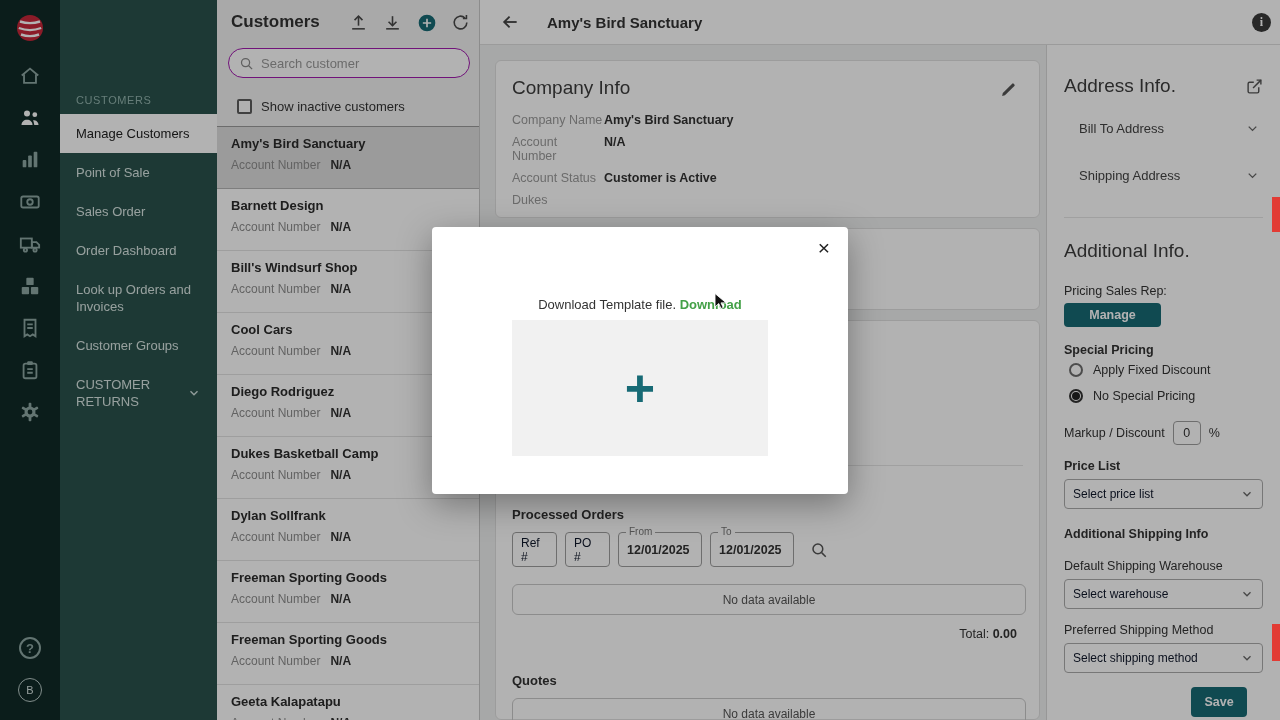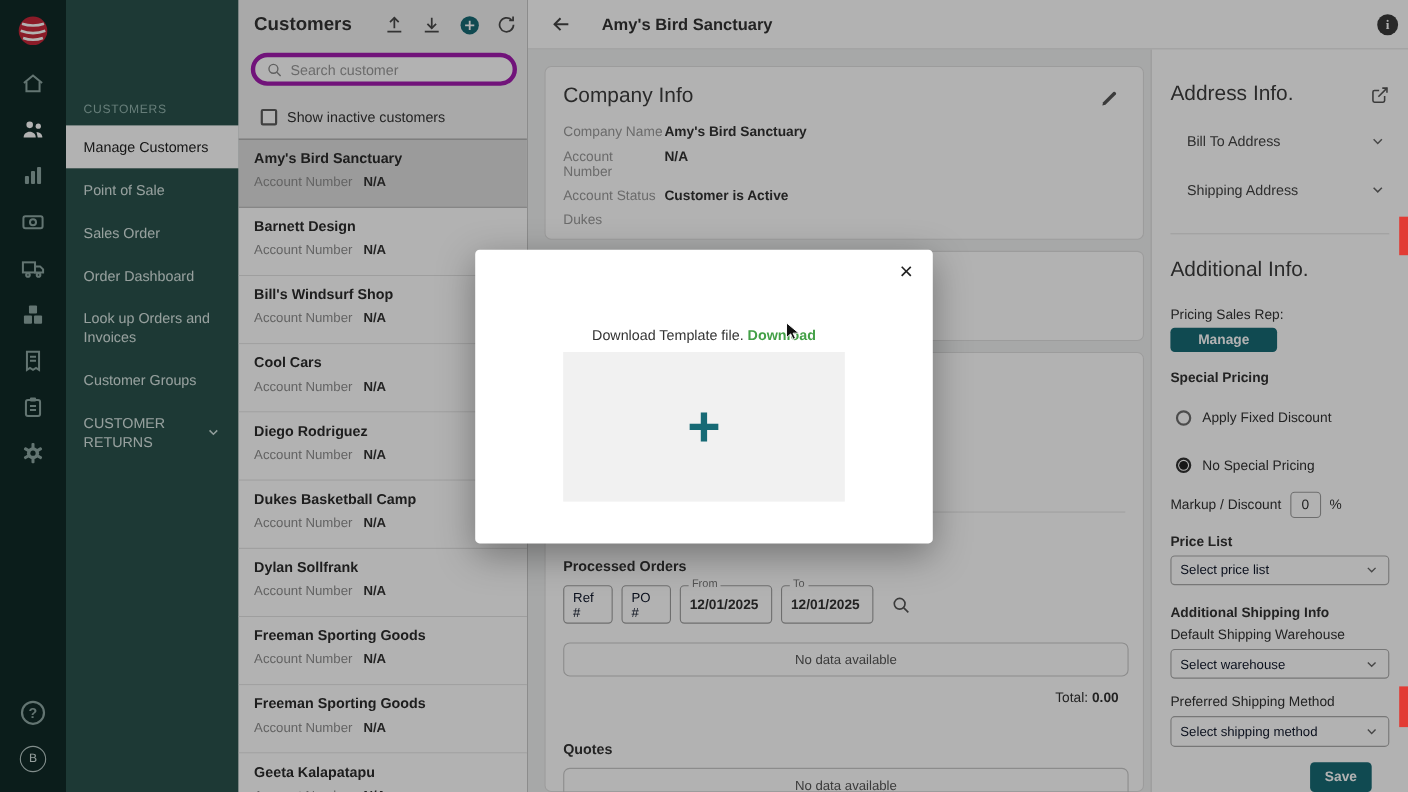--- a/index.html
+++ b/index.html
@@ -34,21 +34,21 @@
   .nav-item .chev { color:#cfe0dd; flex:0 0 auto; }
 
   
   .panel { position:absolute; left:217px; top:0; width:263px; height:720px; background:#fdfdfd;
            border-right:1px solid #c9c9c9; z-index:2; }
   .panel-header { height:127px; background:#f3f3f3; border-bottom:1px solid #9b9b9b; position:relative; }
   .panel-title { position:absolute; left:14px; top:12px; font-size:17px; font-weight:700; color:#333; }
   .panel-tools { position:absolute; right:8px; top:12px; display:flex; gap:13px; align-items:center; }
   .tool-btn { width:21px; height:21px; color:#4a4a4a; display:flex; align-items:center; justify-content:center; cursor:pointer; }
   .search-wrap { position:absolute; left:11px; top:48px; width:242px; height:30px; background:#fff;
-                 border:4px solid #a21caf; border-radius:15px; display:flex; align-items:center; padding:0 10px; gap:7px; }
+                 border:1px solid #a21caf; border-radius:15px; display:flex; align-items:center; padding:0 10px; gap:7px; }
   .search-wrap input { border:0; outline:0; background:transparent; font-size:13px; width:100%;
                        font-family:inherit; color:#333; }
   .search-wrap input::placeholder { color:#9a9a9a; }
   .chk-row { position:absolute; left:20px; top:99px; display:flex; align-items:center; gap:9px; cursor:pointer; }
   .chk-box { width:15px; height:15px; border:2px solid #5c5c5c; border-radius:2px; background:#fdfdfd; }
   .chk-label { font-size:13px; color:#333; }
   .cust-row { height:62px; padding:9px 14px 0; border-bottom:1px solid #e2e2e2; background:#fff; cursor:pointer; }
   .cust-row.selected { background:#dedede; border-bottom:1px solid #b5b5b5; }
   .cust-name { font-size:13px; font-weight:700; color:#2b2b2b; margin-bottom:7px; }
   .cust-sub { font-size:12px; display:flex; gap:10px; }
@@ -106,21 +106,21 @@
   .sel-row { display:flex; align-items:flex-start; justify-content:space-between; padding:0 3px 0 15px;
              height:27px; cursor:pointer;gap:47px; }
   .sel-row .lbl { font-size:13px; color:#444; }
   .chev-dn { color:#666; }
   .rp-divider { height:1px; background:#e5e5e5; margin-top:22px; }
   .rp-label { font-size:12.5px; color:#333; }
   .rp-bold { font-size:12.5px; font-weight:700; color:#333; }
   .btn-teal { background:#176a75; color:#fff; border:0; border-radius:4px; font-size:12.5px; font-weight:600;
               font-family:inherit; cursor:pointer; }
   .manage-btn { width:97px; height:24px; margin-top:5px; }
-  .radio-row { display:flex; align-items:center; gap:10px; height:26px; margin-left:5px; cursor:pointer;margin-top:19px; }
+  .radio-row { display:flex; align-items:center; gap:10px; height:26px; margin-left:5px; cursor:pointer; }
   .radio { width:14px; height:14px; border:2px solid #6e6e6e; border-radius:50%; flex:0 0 auto; }
   .radio.sel { border-color:#333; }
   .radio.sel::after { content:""; display:block; width:8px; height:8px; margin:1px; background:#222; border-radius:50%; }
   .radio-label { font-size:12.5px; color:#333; }
   .markup-row { display:flex; align-items:center; gap:8px; margin-top:12px; }
   .markup-input { width:28px; height:24px; border:1px solid #9e9e9e; border-radius:4px; display:flex;
                   align-items:center; justify-content:center; font-size:12.5px; color:#333; background:#fff; }
   .dd { height:30px; border:1px solid #ababab; border-radius:4px; display:flex; align-items:center;
         justify-content:space-between; padding:0 8px; margin-top:6px; background:#fff; cursor:pointer; }
   .save-btn { width:56px; height:30px; align-self:flex-end; margin-top:14px; margin-right:16px; }
@@ -501,21 +501,21 @@
     <div class="dd">
       <span class="ph-text">Select price list</span>
       <span class="chev-dn">
         <svg width="14" height="14" viewBox="0 0 24 24" fill="none" stroke="currentColor" stroke-width="2.2">
             <polyline points="6 9 12 15 18 9"></polyline>
           </svg>
       </span>
     </div>
 
     <div class="rp-bold" style="margin-top:18px">Additional Shipping Info</div>
-    <div class="rp-label" style="margin-top:6px">Default Shipping Warehouse</div>
+    <div class="rp-label" style="margin-top:18px">Default Shipping Warehouse</div>
     <div class="dd">
       <span class="ph-text">Select warehouse</span>
       <span class="chev-dn">
         <svg width="14" height="14" viewBox="0 0 24 24" fill="none" stroke="currentColor" stroke-width="2.2">
             <polyline points="6 9 12 15 18 9"></polyline>
           </svg>
       </span>
     </div>
 
     <div class="rp-label" style="margin-top:14px">Preferred Shipping Method</div>

